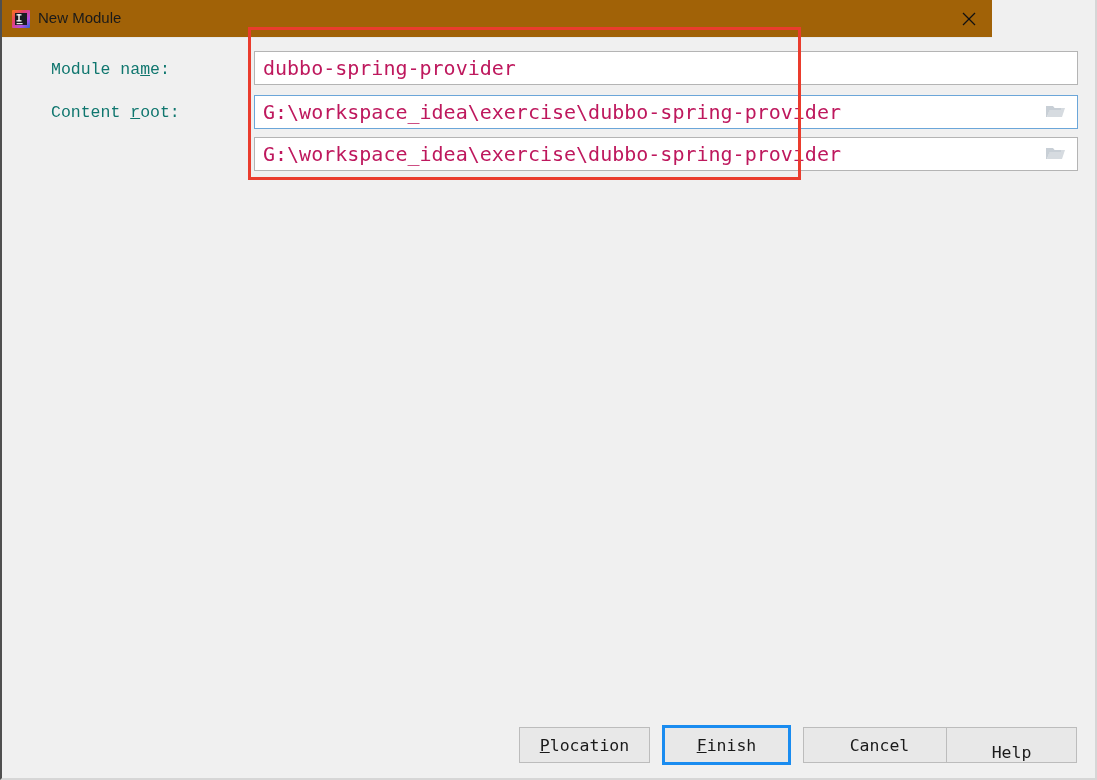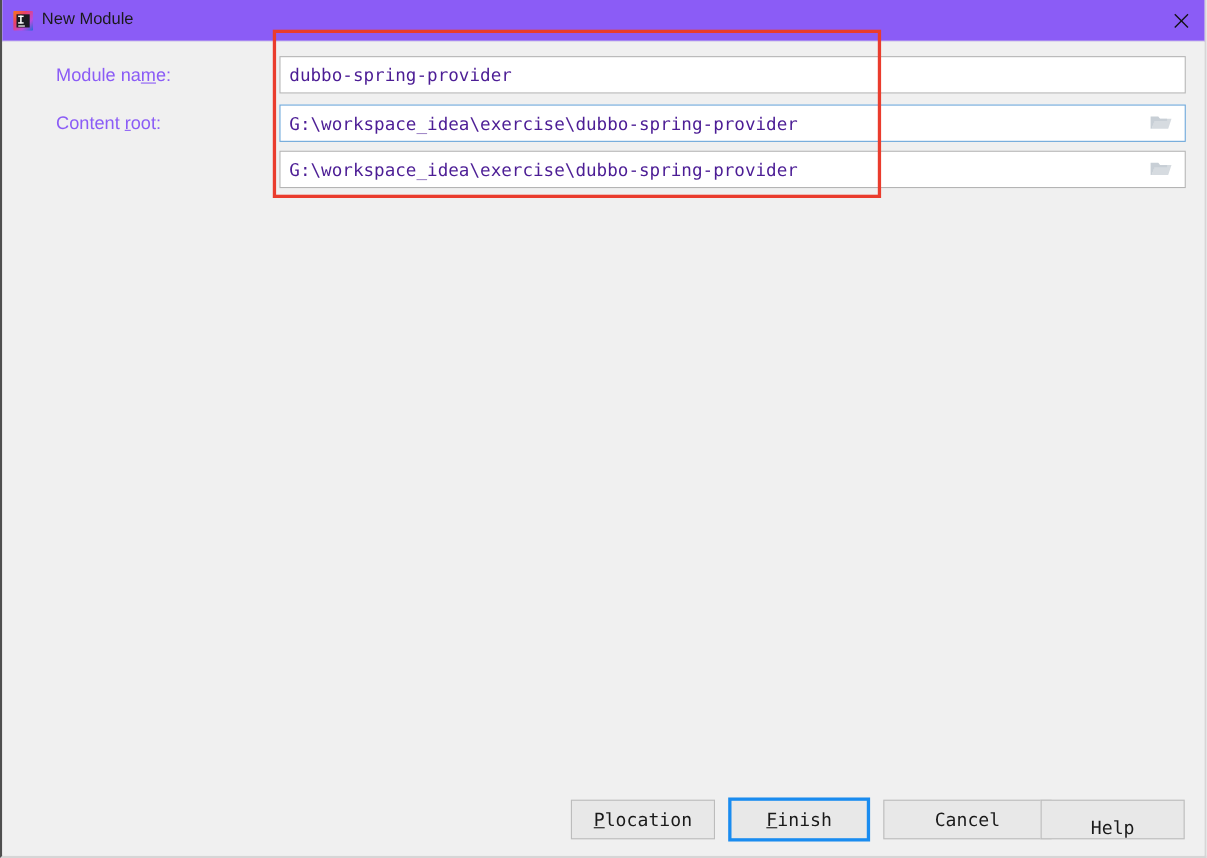--- a/index.html
+++ b/index.html
@@ -23,23 +23,23 @@
     border-right: 2px solid #d6d6d6;
     border-bottom: 2px solid #d6d6d6;
     background: #f0f0f0;
     overflow: hidden;
   }
 
   
   .titlebar {
     position: absolute;
     left: 0; top: 0;
-    width: 1095px;
+    width: 990px;
     height: 38px;
-    background: #8b5cf6;
+    background: #a16207;
     border-bottom: 1px solid #e8e8e8;
     box-sizing: border-box;
   }
   .title-icon {
     position: absolute;
     left: 10px; top: 10px;
     width: 18px; height: 18px;
   }
   .title-text {
     position: absolute;
@@ -63,23 +63,23 @@
   
   .form {
     position: absolute;
     left: 0; top: 38px;
     right: 0; bottom: 0;
     background: #f0f0f0;
   }
   .row-label {
     position: absolute;
     left: 20px;
-    font-family: Liberation Sans, sans-serif;
+    font-family: Liberation Mono, monospace;
     font-size: 16.5px;
-    color: #8b5cf6;
+    color: #0f766e;
     white-space: nowrap;
     letter-spacing: 0px;
     padding-left: 29px;
   }
   .mn { text-decoration: underline; }
 
   .field {
     position: absolute;
     box-sizing: border-box;
     background: #ffffff;
@@ -88,22 +88,22 @@
     display: flex;
     align-items: center;
     overflow: hidden;
   }
   .field.focused {
     border: 1px solid #6ba6d9;
     box-shadow: inset 0 0 0 1px #ffffff;
   }
   .field-text {
     font-family: "DejaVu Sans Mono", "Liberation Mono", monospace;
-    font-size: 16px;
-    color: #4c1d95;
+    font-size: 20px;
+    color: #be185d;
     padding-left: 8px;
     white-space: nowrap;
     overflow: hidden;
   }
   .browse-icon {
     position: absolute;
     right: 10px;
     top: 50%;
     transform: translateY(-50%);
     width: 22px;

